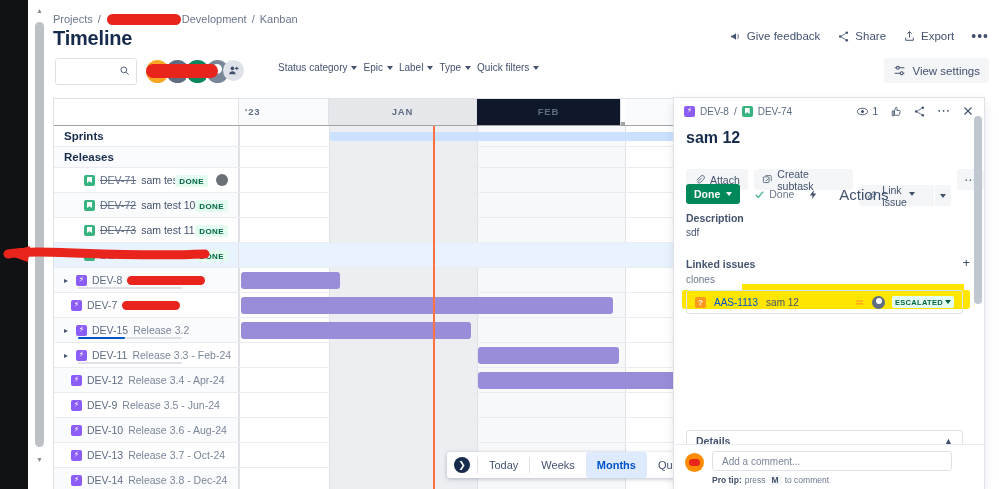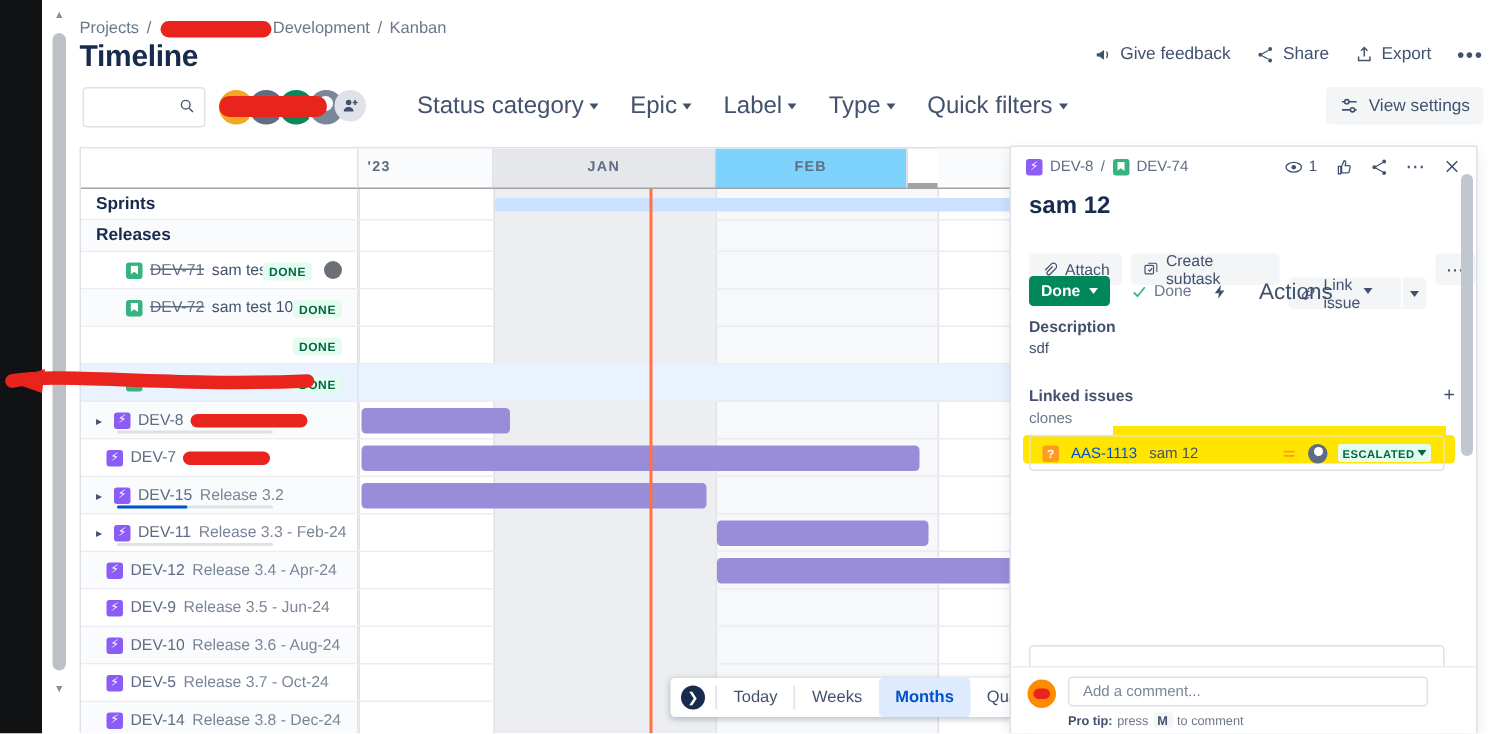--- a/index.html
+++ b/index.html
@@ -38,21 +38,21 @@
   .avatars{position:absolute;left:98px;top:1px;height:24px;display:flex;align-items:center;}
   .av{width:23px;height:23px;border-radius:50%;border:2px solid #fff;margin-left:-7px;}
   .av:first-child{margin-left:0;}
   .av1{background:#f5a623;}
   .av2{background:#5e6c84;}
   .av3{background:#0b875b;}
   .av4{background:#7a869a;position:relative;}
   .av4:after{content:"";position:absolute;left:6px;top:4px;width:10px;height:10px;border-radius:50%;background:#fff;}
   .av-redact{position:absolute;left:100px;top:6px;width:72px;height:14px;background:#e8241c;border-radius:9px;}
   .add-people{position:absolute;left:177px;top:2px;width:21px;height:21px;border-radius:50%;background:#dfe3e9;}
-  .filters{position:absolute;left:232px;top:4px;display:flex;align-items:center;gap:21px;font-size:16px;color:#42526e;font-weight:500;}
+  .filters{position:absolute;left:232px;top:4px;display:flex;align-items:center;gap:6px;font-size:10px;color:#42526e;font-weight:500;}
   .filters .f{display:flex;align-items:center;gap:4px;cursor:pointer;}
   .chev{border-left:3.5px solid transparent;border-right:3.5px solid transparent;border-top:4px solid #42526e;display:inline-block;}
   .view-settings{position:absolute;right:10px;top:0;height:25px;background:#f4f5f7;border-radius:3px;display:flex;align-items:center;gap:6px;padding:0 9px;font-size:11.5px;color:#42526e;font-weight:500;cursor:pointer;}
 
   
   #tl{position:absolute;left:7px;top:98px;width:625px;height:391px;border-left:1px solid #dfe1e6;border-top:1px solid #dfe1e6;box-sizing:border-box;background:#fff;overflow:hidden;}
   .tl-head{position:absolute;left:0;top:0;width:625px;height:27px;border-bottom:4px solid #a3a3a3;box-sizing:border-box;}
   .tl-left-head{position:absolute;left:0;top:0;width:185px;height:26px;background:#fff;border-right:1px solid #dfe1e6;box-sizing:border-box;z-index:3;}
   .mcol{position:absolute;top:0;height:26px;box-sizing:border-box;border-right:1px solid #dfe1e6;
         font-size:9.5px;color:#5e6c84;letter-spacing:.9px;text-align:center;line-height:26px;font-weight:600;}
@@ -249,21 +249,21 @@
       </svg>
       <span>View settings</span>
     </div>
   </div>
 
   <div id="tl">
     <div class="tl-head">
       <div class="tl-left-head"></div>
       <div class="mcol" style="left:185px;width:90px;text-align:left;padding-left:6px;background:#fafbfc;">'23</div>
       <div class="mcol" style="left:275px;width:148px;background:#e5e7eb;">JAN</div>
-      <div class="mcol" style="left:423px;width:128px;background:#7dd3fc;">FEB</div>
+      <div class="mcol" style="left:423px;width:144px;background:#0f172a;">FEB</div>
       <div class="mcol" style="left:571px;width:54px;background:#fafbfc;border-right:none;"></div>
     </div>
 
     <div class="tl-body">
 
       <div class="mshade" style="left:275px;width:148px;background:#eceef1;"></div>
       <div class="mshade" style="left:423px;width:148px;background:#f7f8f9;"></div>
       <div class="vline" style="left:185px;"></div>
       <div class="vline" style="left:275px;"></div>
       <div class="vline" style="left:423px;"></div>
@@ -309,30 +309,37 @@
               </span>
           <span class="key strike">DEV-72</span>
           <span class="ttl">sam test 10</span>
         </div>
           <span class="done-badge" style="right:10px;top:7px;">DONE</span>
         </div>
       </div>
 
       <div class="row" style="top:92px;height:25px;">
         <div class="lbl">
-          <span class="done-badge" style="right:10px;top:7px;">DONE</span>
-        </div>
-      </div>
-
-      <div class="row sel" style="top:117px;height:25px;">
-        <div class="lbl">
             <div class="pad" style="padding-left:30px;">
           <span class="story-ic">
                 <i></i>
               </span>
+          <span class="key strike">DEV-73</span>
+          <span class="ttl">sam test 11</span>
+        </div>
+          <span class="done-badge" style="right:10px;top:7px;">DONE</span>
+        </div>
+      </div>
+
+      <div class="row sel" style="top:117px;height:25px;">
+        <div class="lbl">
+            <div class="pad" style="padding-left:30px;">
+          <span class="story-ic">
+                <i></i>
+              </span>
           <span class="key strike">DEV-74</span>
           <span class="ttl">sam 12</span>
         </div>
           <span class="done-badge" style="right:10px;top:7px;">DONE</span>
         </div>
       </div>
 
       <div class="row alt" style="top:142px;height:25px;">
         <div class="lbl">
             <div class="pad">
@@ -433,21 +440,21 @@
         </div>
           </div>
       </div>
 
       <div class="row" style="top:317px;height:25px;">
         <div class="lbl">
             <div class="pad" style="padding-left:17px;">
           <span class="epic-ic">
                 <i>⚡</i>
               </span>
-          <span class="key">DEV-5</span>
+          <span class="key">DEV-13</span>
           <span class="ttl dim">Release 3.7 - Oct-24</span>
         </div>
           </div>
       </div>
 
       <div class="row alt" style="top:342px;height:25px;">
         <div class="lbl">
             <div class="pad" style="padding-left:17px;">
           <span class="epic-ic">
                 <i>⚡</i>
@@ -589,20 +596,24 @@
         </svg>
         <span class="pav"></span>
         <span class="esc-badge">
           <span>ESCALATED</span>
           <i class="chev" style="border-top-color:#006644;"></i>
         </span>
       </span>
     </div>
 
     <div class="details-card">
+      <div class="details-hd">
+        <span>Details</span>
+        <span style="margin-left:auto;font-size:9px;color:#42526e;">▲</span>
+      </div>
       <div class="dfield" style="left:10px;top:31px;">Assignee</div>
       <div class="dval" style="left:103px;top:29px;">
         <span class="pav"></span>
         <span>Unassigned</span>
       </div>
       <div class="dlink" style="left:103px;top:45px;">Assign to me</div>
 
     </div>
 
     <div class="commentbar">

